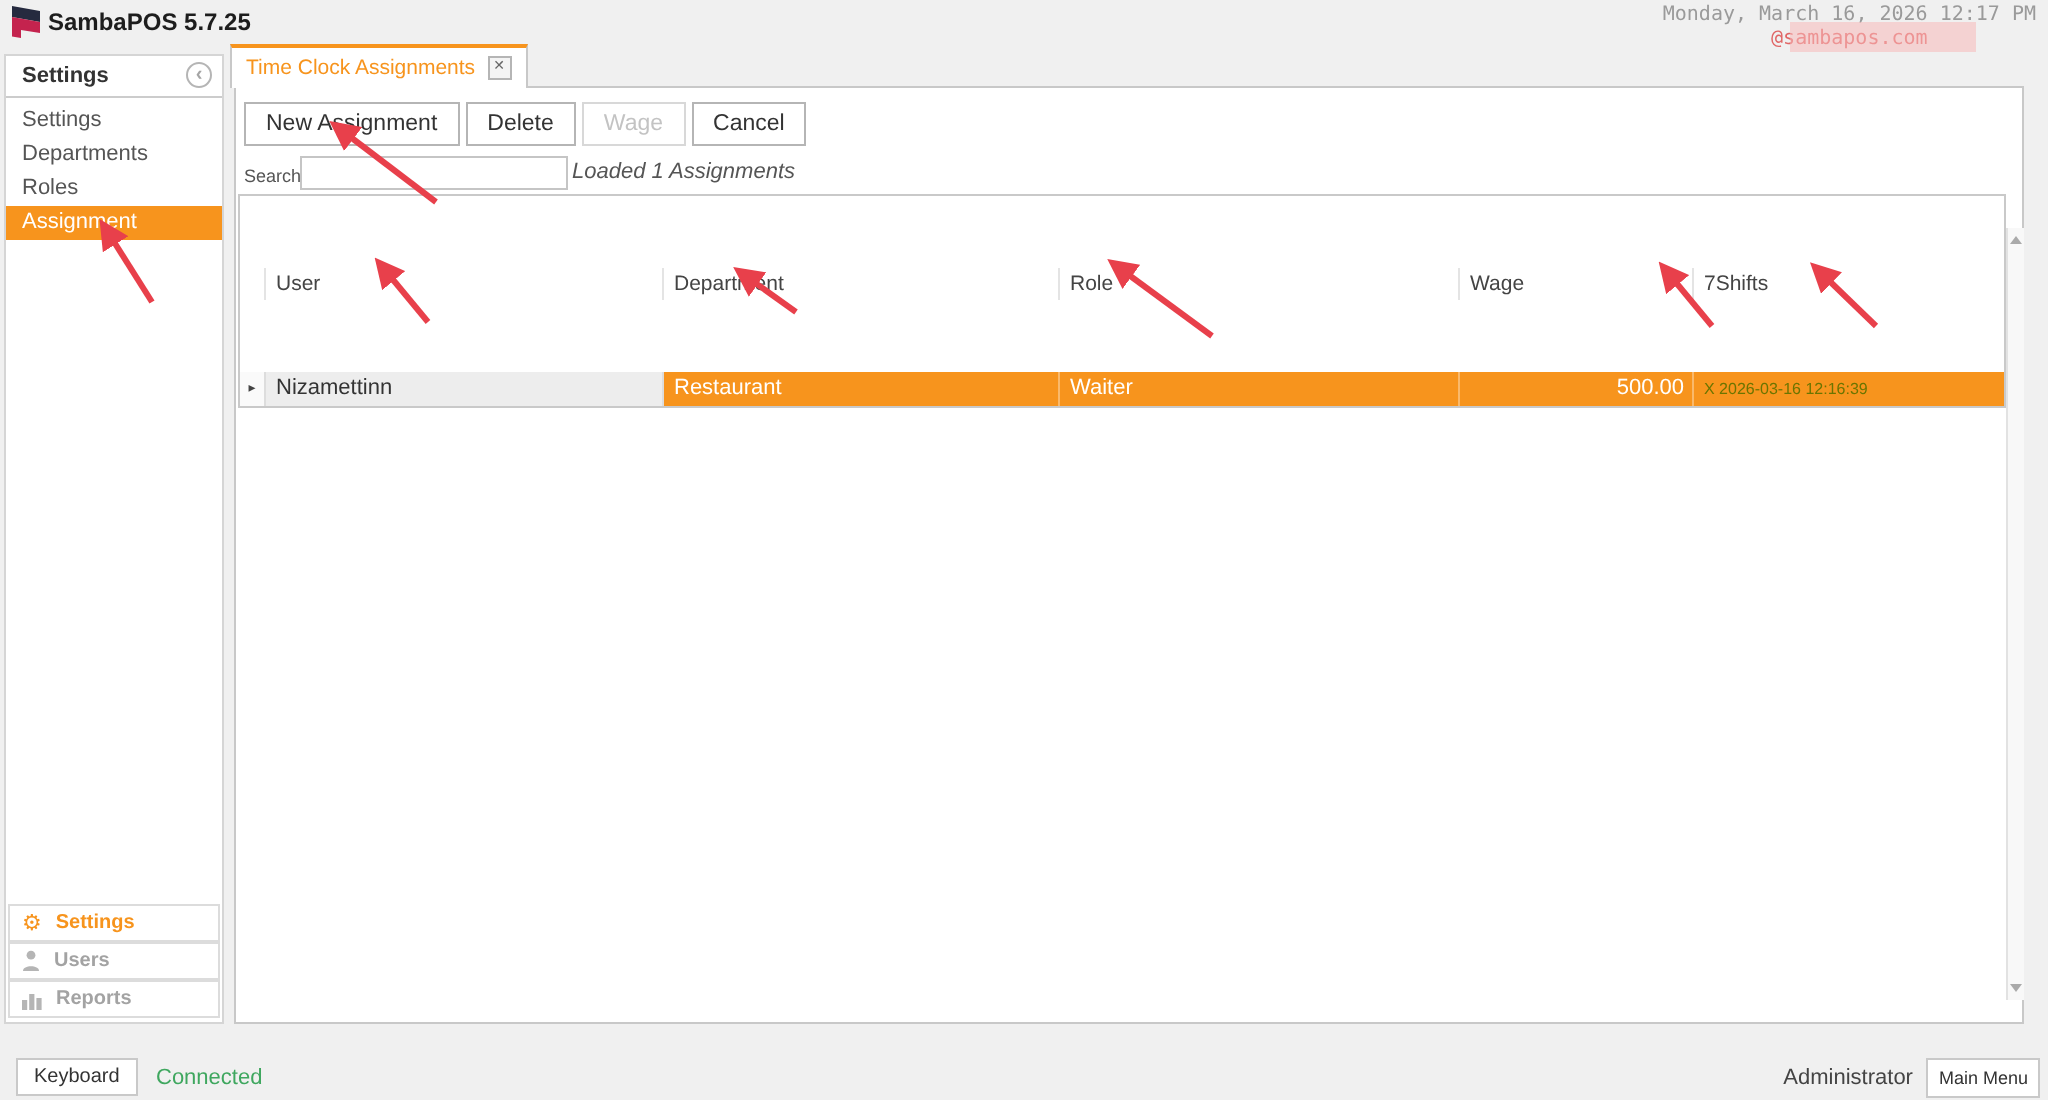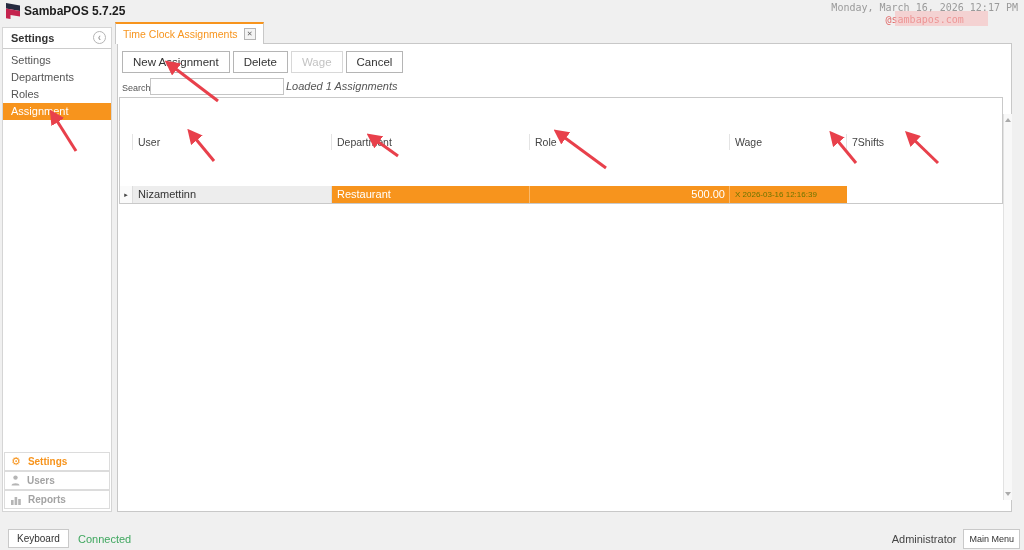--- a/index.html
+++ b/index.html
@@ -150,20 +150,21 @@
     <div class="hcell">User</div>
     <div class="hcell">Department</div>
     <div class="hcell">Role</div>
     <div class="hcell">Wage</div>
     <div class="hcell" style="border-right:none;">7Shifts</div>
   </div>
   <div class="grow">
     <div class="dcell sel-cell">▸</div>
     <div class="dcell user-cell">Nizamettinn</div>
     <div class="dcell orange">Restaurant</div>
+    <div class="dcell orange">Waiter</div>
     <div class="dcell orange wage-cell">500.00</div>
     <div class="dcell orange shift-cell">X 2026-03-16 12:16:39</div>
   </div>
 </div>
 
 <div class="vscroll">
   <div class="tri tri-up"></div>
   <div class="tri tri-dn"></div>
 </div>
 

